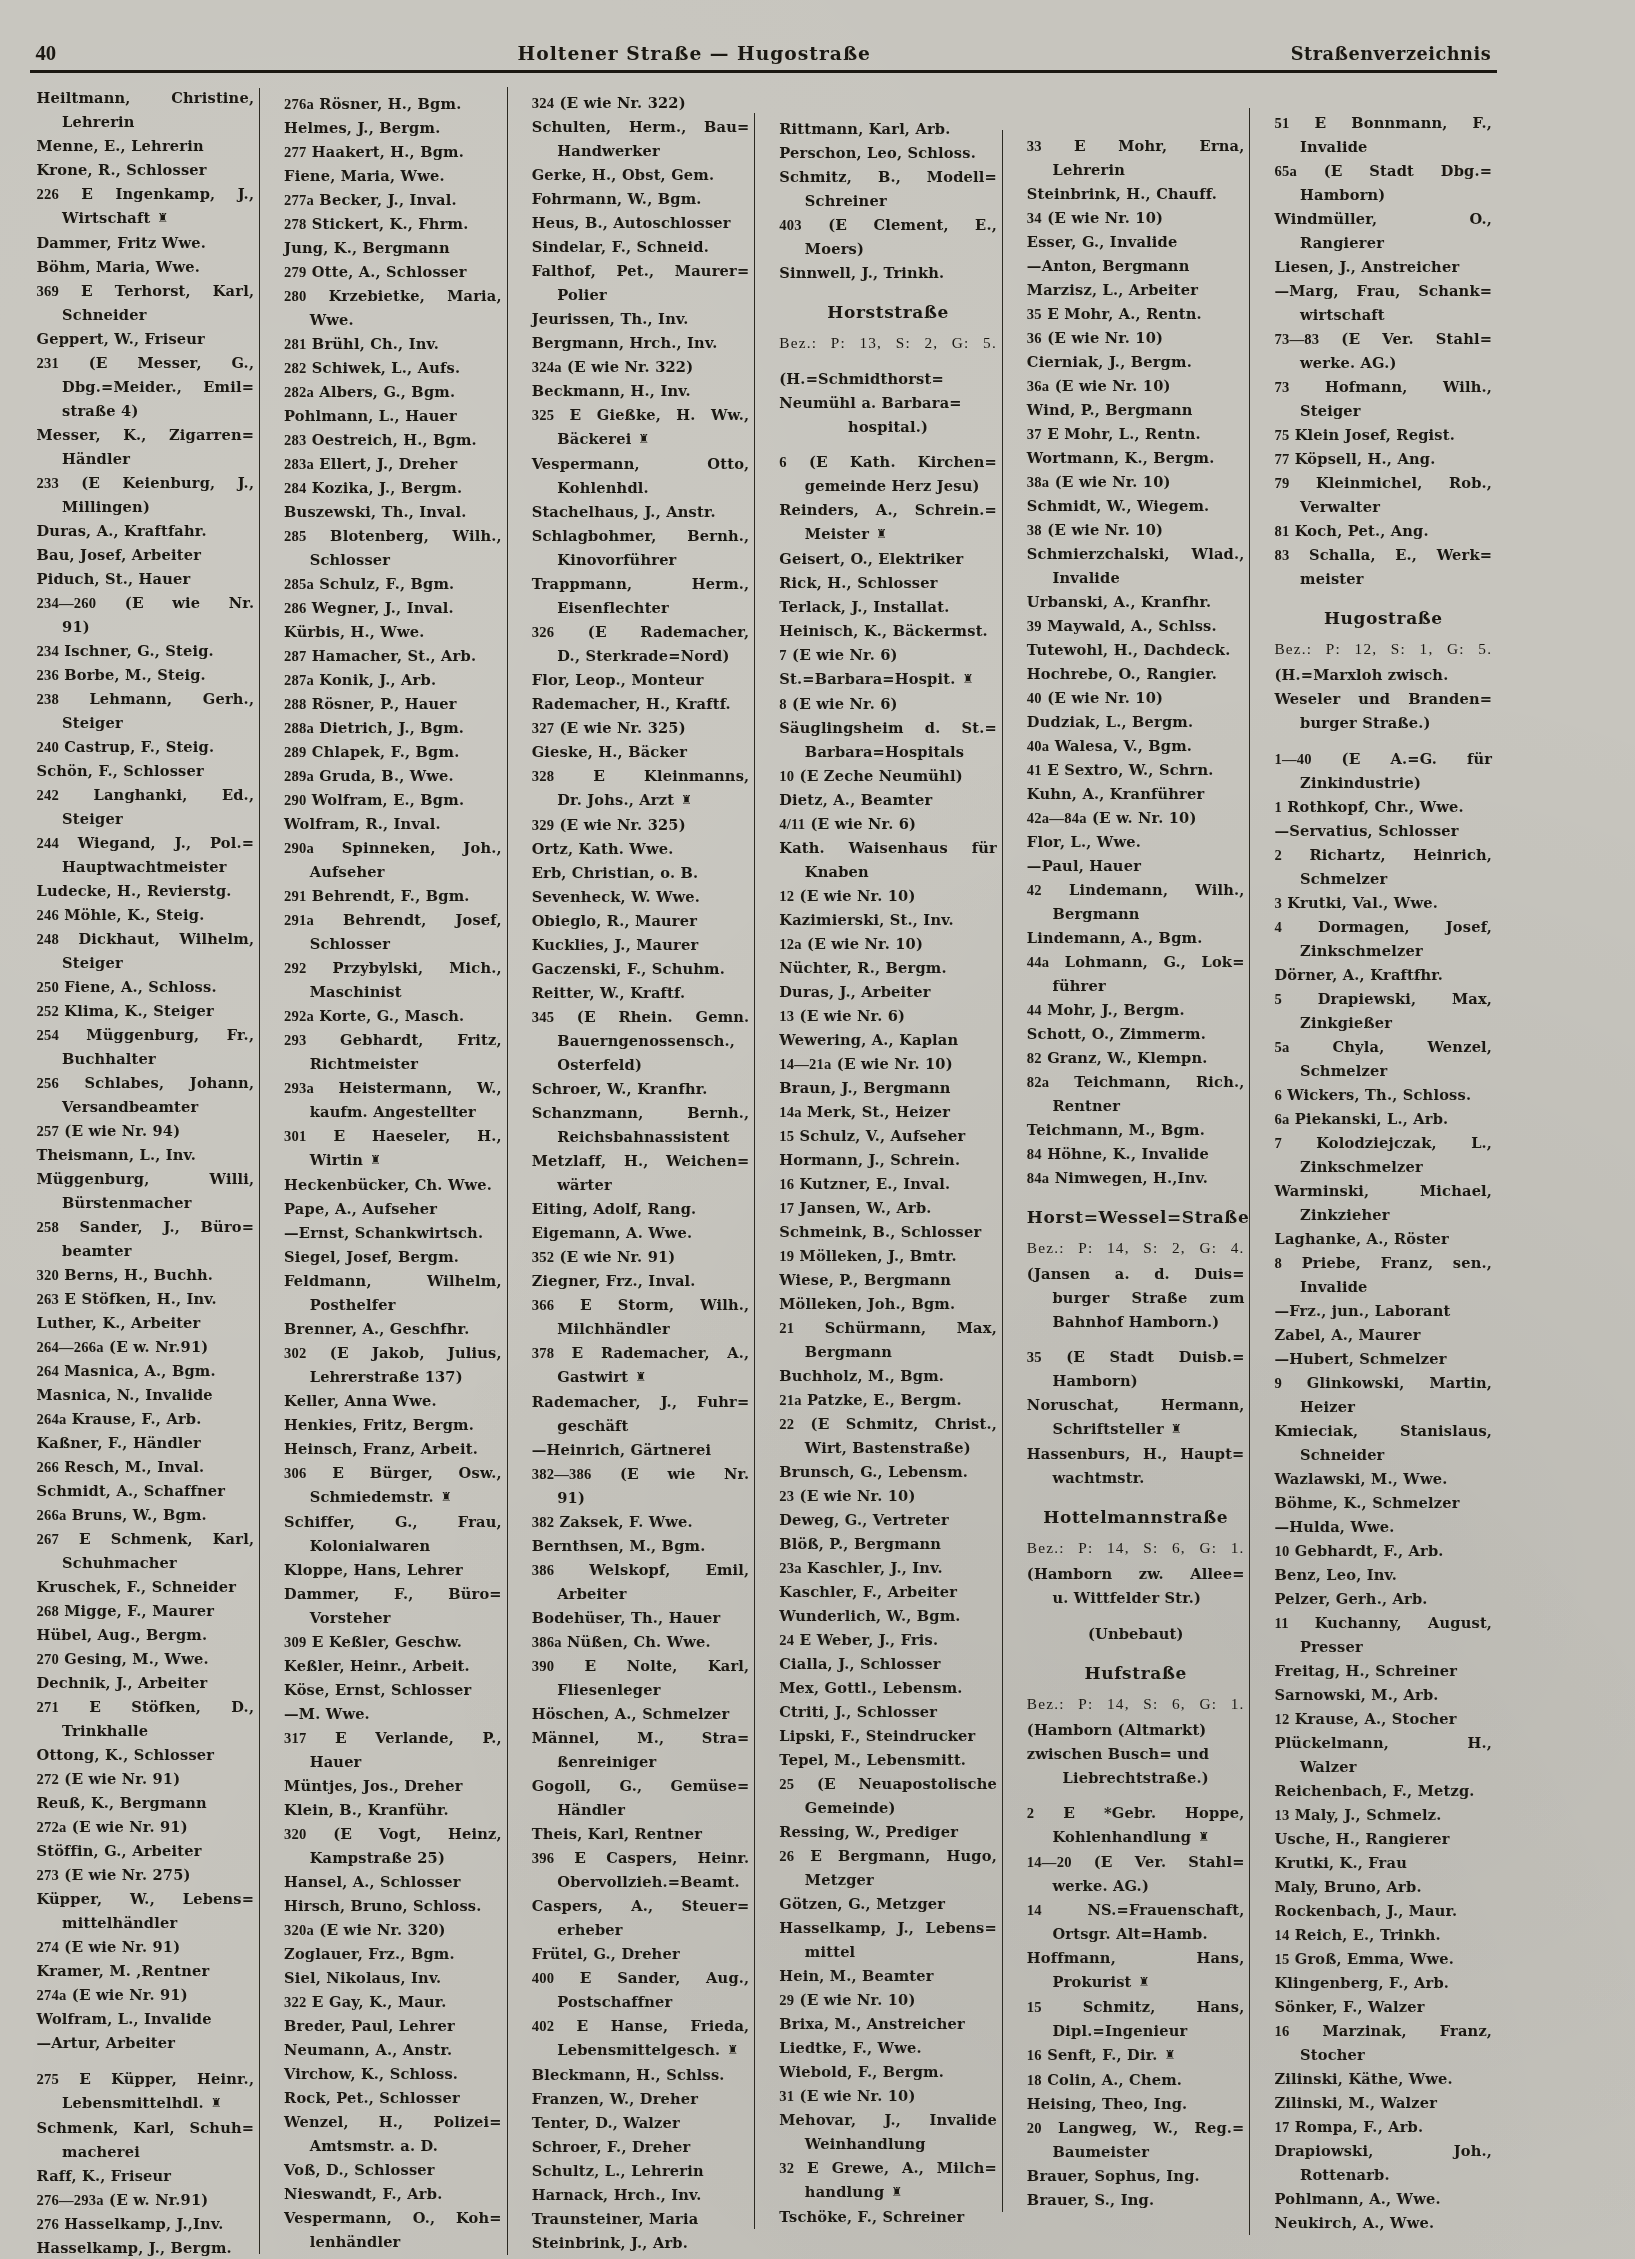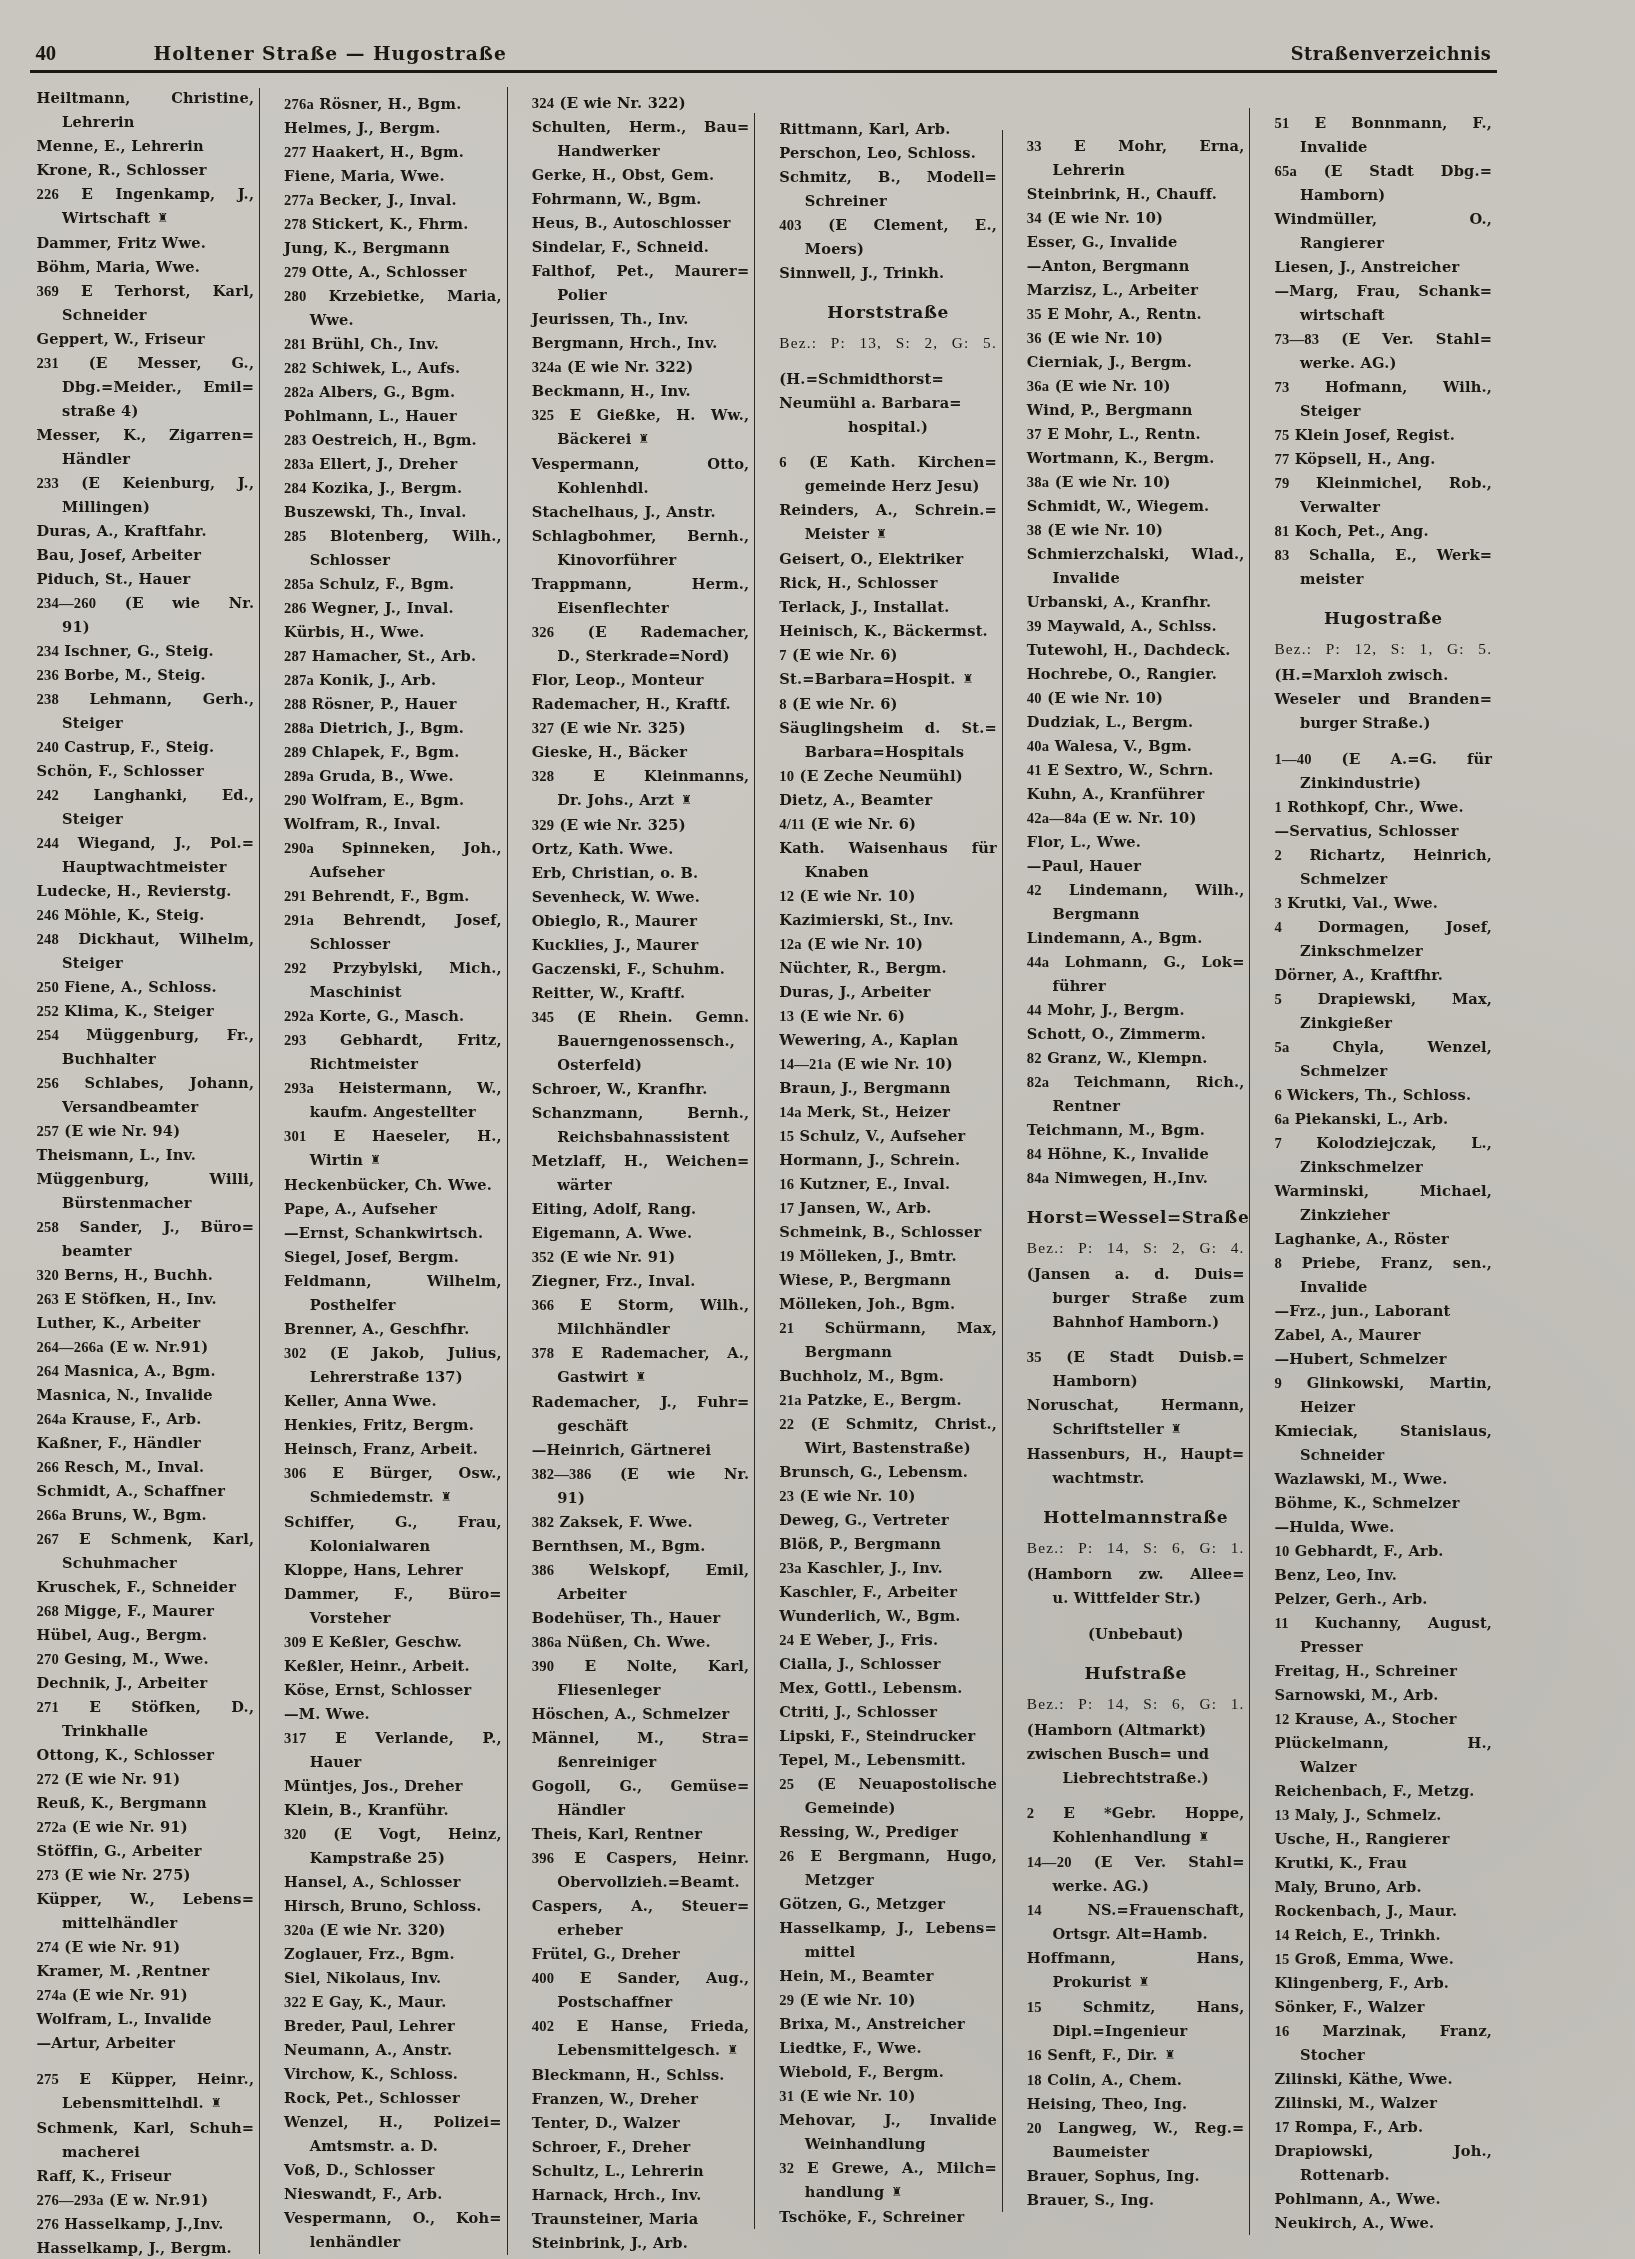--- a/index.html
+++ b/index.html
@@ -12,21 +12,21 @@
       radial-gradient(circle at 55% 95%, rgba(0,0,0,.04), transparent 40%),
       #c7c5be;
   }
   .sheet{padding:7.9px 138px 0 29.6px;margin-top:32px;}
   .hdr{
     display:flex;align-items:baseline;
     border-bottom:3px solid #1b1812;padding:2px 5.9px 4.9px 5.9px;
     font-weight:bold;
   }
   .hdr .pgno{font-family:"Liberation Serif",serif;font-size:20.7px;width:118px;}
-  .hdr .title{flex:1;text-align:left;font-size:18.7px;letter-spacing:1px;}
+  .hdr .title{flex:1;text-align:center;font-size:18.7px;letter-spacing:1px;}
   .hdr .right{width:256px;text-align:right;font-size:17.7px;letter-spacing:0.5px;}
   .cols{display:flex;align-items:center;min-height:2197px;}
   .col{flex:1 1 0;min-width:0;padding:3.9px 4.9px 0 6.9px;overflow:hidden;}
   .col + .col{border-left:1.6px solid #2b2921;padding-left:24px;}
   .line{
     font-size:14.6px;line-height:24px;font-weight:bold;
     letter-spacing:0.2px;white-space:normal;
   }
   .line.w{text-align:justify;text-align-last:justify;}
   .line.i{padding-left:25.6px;}

